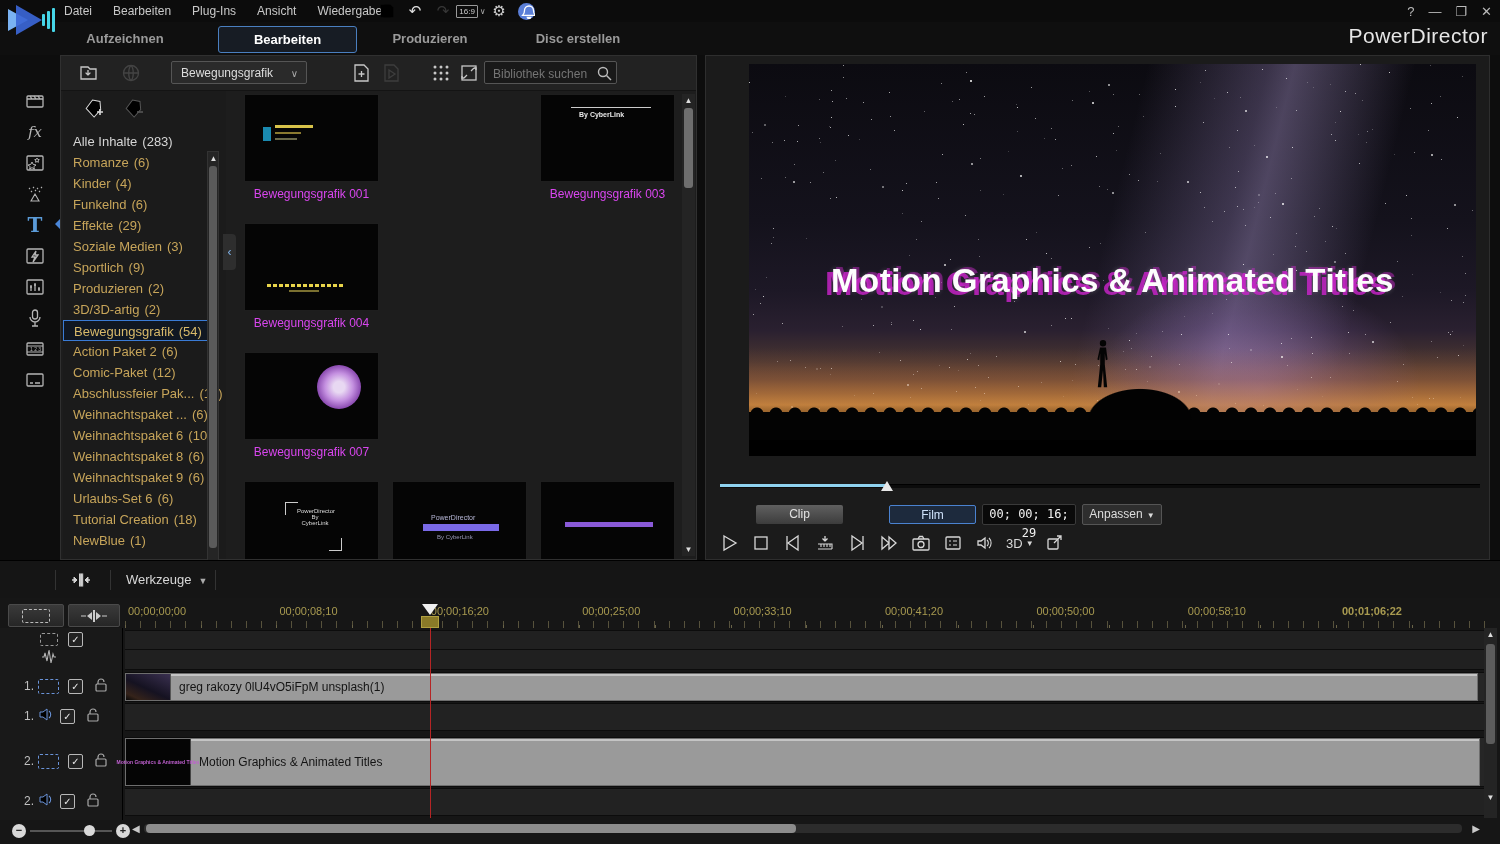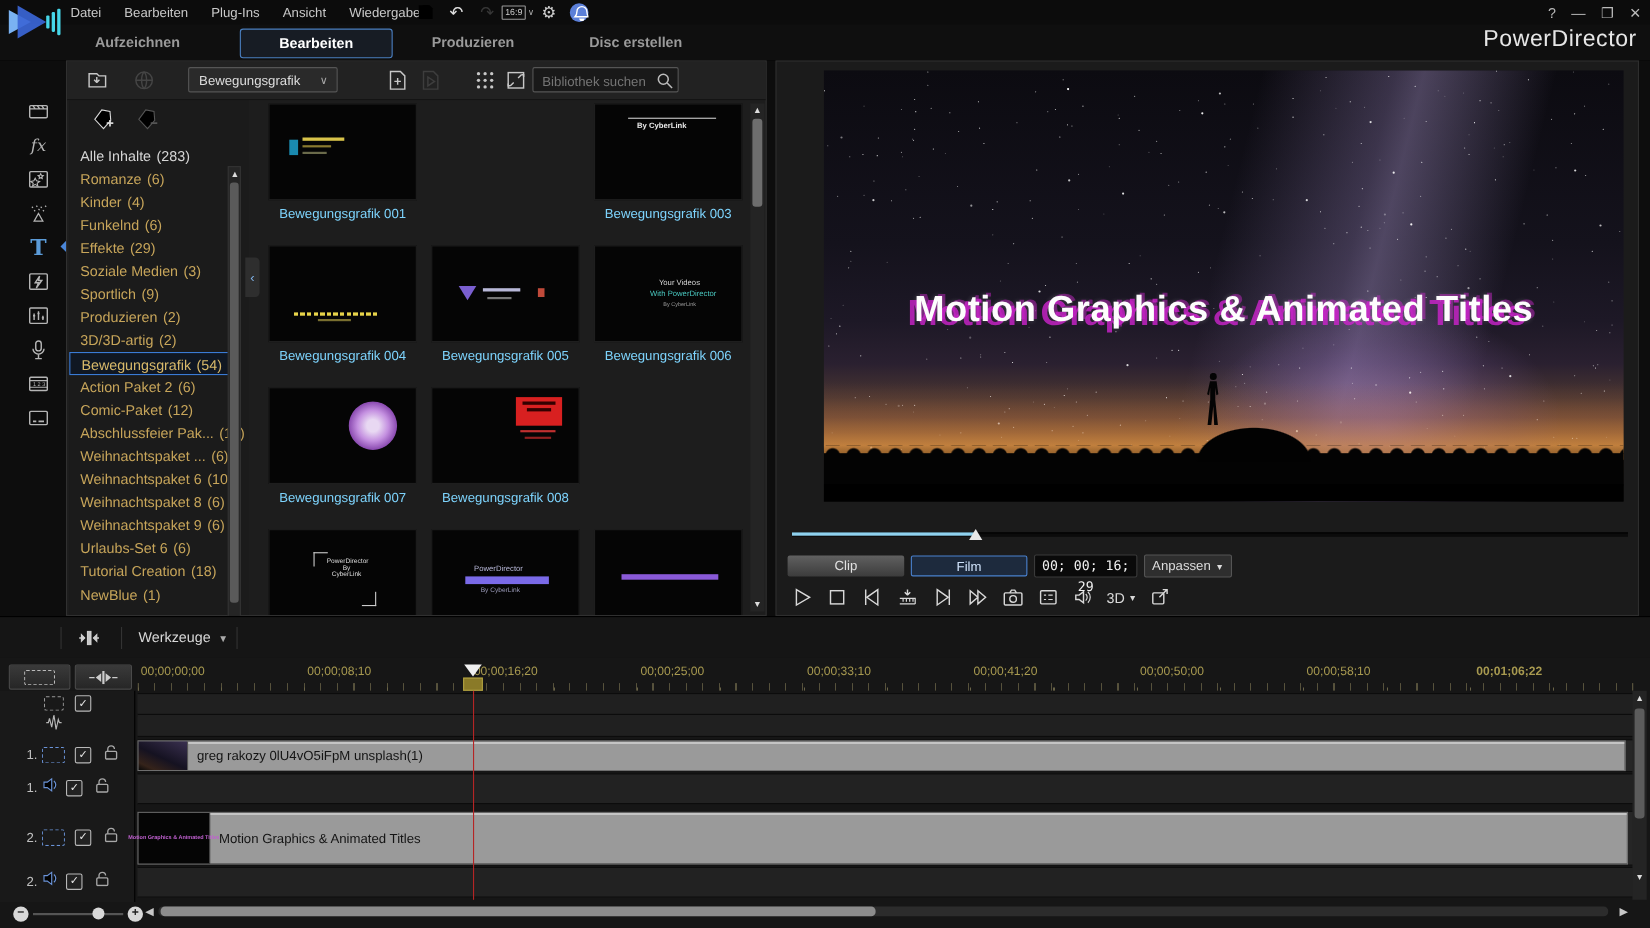--- a/index.html
+++ b/index.html
@@ -52,21 +52,21 @@
   .cat.all{color:#d6d6d6;}
   .cat.sel{border:1px solid #3a7bd5;background:#101722;box-sizing:border-box;color:#d8b96a;}
   #tagscroll{left:144px;top:60px;width:12px;height:440px;background:#252525;border:1px solid #333;box-sizing:border-box;}
   #tagscroll .thumbv{position:absolute;left:1px;top:14px;width:8px;height:382px;background:#5a5a5a;border-radius:3px;}
   .scrollarrow{position:absolute;left:1px;width:9px;text-align:center;color:#ddd;font-size:8px;}
   #collapsetab{left:162px;top:178px;width:13px;height:36px;background:#2e2e2e;border-radius:0 4px 4px 0;color:#7fb2e8;font-size:12px;display:flex;align-items:center;justify-content:center;}
   
   #grid{left:183px;top:38px;width:438px;height:465px;overflow:hidden;}
   .gitem{position:absolute;width:135px;}
   .gthumb{width:135px;height:88px;background:#050505;border:1px solid #1e1e1e;box-sizing:border-box;position:relative;overflow:hidden;}
-  .glabel{margin-top:5px;text-align:center;font-size:12px;color:#7dd3fc;}
+  .glabel{margin-top:5px;text-align:center;font-size:12px;color:#d946ef;}
   #gridscroll{left:621px;top:38px;width:13px;height:462px;background:#242424;}
   #gridscroll .thumbv{position:absolute;left:2px;top:14px;width:9px;height:80px;background:#6e6e6e;border-radius:3px;}
   
   .d{position:absolute;}
   
   #preview{left:705px;top:0;width:785px;height:505px;background:#1b1b1b;border:1px solid #2e2e2e;box-sizing:border-box;}
   #video{left:43px;top:8px;width:727px;height:392px;background:linear-gradient(to bottom,#0c0b11 0%,#14121c 40%,#1d1826 58%,#2a2030 68%,#4a3631 76%,#8a5c36 84%,#b07a3f 87%,#120d08 89%,#000 100%);overflow:hidden;}
   #milkyway{left:48%;top:-20%;width:260px;height:150%;background:linear-gradient(90deg,transparent,rgba(150,130,185,.33) 45%,rgba(170,150,205,.4) 55%,transparent);transform:rotate(14deg);}
   #mwcore{left:48%;top:55%;width:320px;height:220px;background:radial-gradient(ellipse at center,rgba(165,125,200,.55),rgba(120,90,150,.25) 50%,transparent 72%);}
   #horizon{left:0;bottom:38px;width:100%;height:70px;background:linear-gradient(to top,rgba(215,140,60,.75),rgba(150,90,60,.35) 55%,transparent);}
@@ -75,21 +75,21 @@
   #ground{left:0;bottom:0;width:100%;height:16px;background:#000;}
   #mound{left:45.5%;bottom:36px;width:120px;height:36px;background:radial-gradient(ellipse at 50% 100%,#020202 60%,transparent 62%);}
   #person{left:47.6%;bottom:60px;}
   #ovtitle{left:0;top:198px;width:100%;text-align:center;font-size:33px;font-weight:bold;color:#fdfdfd;letter-spacing:.5px;
     text-shadow:-6px 3px 0 rgba(205,35,205,.8), 3px -2px 0 rgba(205,35,205,.45), 0 0 5px rgba(255,255,255,.25);}
   #seek{left:14px;top:424px;width:760px;height:12px;}
   #seektrack{left:0;top:4px;width:100%;height:3px;background:#0b0b0b;border-top:1px solid #000;}
   #seekfill{left:0;top:4px;width:22%;height:3px;background:#8fd2ef;}
   #seekthumb{left:calc(22% - 6px);top:1px;width:0;height:0;border-bottom:10px solid #e8e8e8;border-left:6px solid transparent;border-right:6px solid transparent;}
   #ctrlrow1{left:10px;top:448px;height:21px;display:flex;gap:6px;align-items:center;}
-  .modebtn{width:106px;height:19px;line-height:19px;text-align:center;font-size:12px;border-radius:2px;}
+  .modebtn{width:87px;height:19px;line-height:19px;text-align:center;font-size:12px;border-radius:2px;margin-left:40px;}
   #btn-clip{background:linear-gradient(#606060,#3c3c3c);color:#e2e2e2;}
   #btn-film{background:#1d2a3d;border:1px solid #4a82d0;color:#cfe2fa;box-sizing:border-box;}
   #timecode{width:92px;height:19px;line-height:19px;background:#0a0a0a;border:1px solid #3a3a3a;color:#f2f2f2;font-family:"DejaVu Sans Mono",monospace;font-size:12px;text-align:center;border-radius:2px;}
   #fitbtn{width:78px;height:19px;line-height:19px;background:#2e2e2e;border:1px solid #555;border-radius:2px;color:#ddd;font-size:12px;text-align:center;}
   #fitbtn span.ar{font-size:8px;margin-left:4px;}
   #ctrlrow2{left:12px;top:474px;height:26px;display:flex;align-items:center;gap:11px;}
   .pbtn{width:21px;height:21px;display:flex;align-items:center;justify-content:center;}
   .pbtn svg{stroke:#d8d8d8;fill:none;stroke-width:1.3;}
   #threed{color:#d8d8d8;font-size:13px;display:flex;align-items:center;gap:3px;}
   #threed .chev{font-size:8px;}
@@ -375,52 +375,25 @@
           </div>
           <div class="glabel">Bewegungsgrafik 003</div>
         </div>
         <div class="gitem" style="left: 0px; top: 129px;">
           <div class="gthumb">
             <div class="d" style="left:22px;top:60px;width:78px;height:3px;background:repeating-linear-gradient(90deg,#e8d44a 0 4px,transparent 4px 6px);"></div>
             <div class="d" style="left:44px;top:66px;width:30px;height:2px;background:#7a7030;"></div>
           </div>
           <div class="glabel">Bewegungsgrafik 004</div>
         </div>
-        <div class="gitem" style="left: 148px; top: 129px;">
-          <div class="gthumb">
-            <div class="d" style="left:24px;top:36px;width:0;height:0;border-top:13px solid #7a5fd0;border-left:8px solid transparent;border-right:8px solid transparent;"></div>
-            <div class="d" style="left:46px;top:38px;width:34px;height:3px;background:#b8b8d8;"></div>
-            <div class="d" style="left:50px;top:46px;width:22px;height:2px;background:#777;"></div>
-            <div class="d" style="left:96px;top:38px;width:6px;height:8px;background:#c04a3a;"></div>
-          </div>
-          <div class="glabel">Bewegungsgrafik 005</div>
-        </div>
-        <div class="gitem" style="left: 296px; top: 129px;">
-          <div class="gthumb">
-            <div class="d" style="left:58px;top:30px;font-size:7px;color:#d8d8d8;">Your Videos</div>
-            <div class="d" style="left:50px;top:40px;font-size:7px;color:#4ac8c0;">With PowerDirector</div>
-            <div class="d" style="left:62px;top:50px;font-size:5px;color:#999;">By CyberLink</div>
-          </div>
-          <div class="glabel">Bewegungsgrafik 006</div>
-        </div>
         <div class="gitem" style="left: 0px; top: 258px;">
           <div class="gthumb">
             <div class="d" style="left:72px;top:12px;width:44px;height:44px;border-radius:50%;background:radial-gradient(circle,#e8d8f2 18%,#c490e0 45%,#8a4ab0 70%,transparent 75%);"></div>
           </div>
           <div class="glabel">Bewegungsgrafik 007</div>
-        </div>
-        <div class="gitem" style="left: 148px; top: 258px;">
-          <div class="gthumb">
-            <div class="d" style="left:76px;top:8px;width:42px;height:26px;background:#d82020;"></div>
-            <div class="d" style="left:82px;top:12px;width:30px;height:3px;background:#300;"></div>
-            <div class="d" style="left:86px;top:18px;width:22px;height:3px;background:#300;"></div>
-            <div class="d" style="left:80px;top:38px;width:32px;height:2px;background:#c03030;"></div>
-            <div class="d" style="left:84px;top:44px;width:24px;height:2px;background:#902020;"></div>
-          </div>
-          <div class="glabel">Bewegungsgrafik 008</div>
         </div>
         <div class="gitem" style="left: 0px; top: 387px;">
           <div class="gthumb">
             <div class="d" style="left:40px;top:20px;width:12px;height:12px;border-left:1px solid #ccc;border-top:1px solid #ccc;"></div>
             <div class="d" style="left:84px;top:56px;width:12px;height:12px;border-right:1px solid #ccc;border-bottom:1px solid #ccc;"></div>
             <div class="d" style="left:52px;top:26px;font-size:6px;color:#ddd;text-align:center;width:36px;">PowerDirector<br>By<br>CyberLink</div>
           </div>
         </div>
         <div class="gitem" style="left: 148px; top: 387px;">
           <div class="gthumb">

